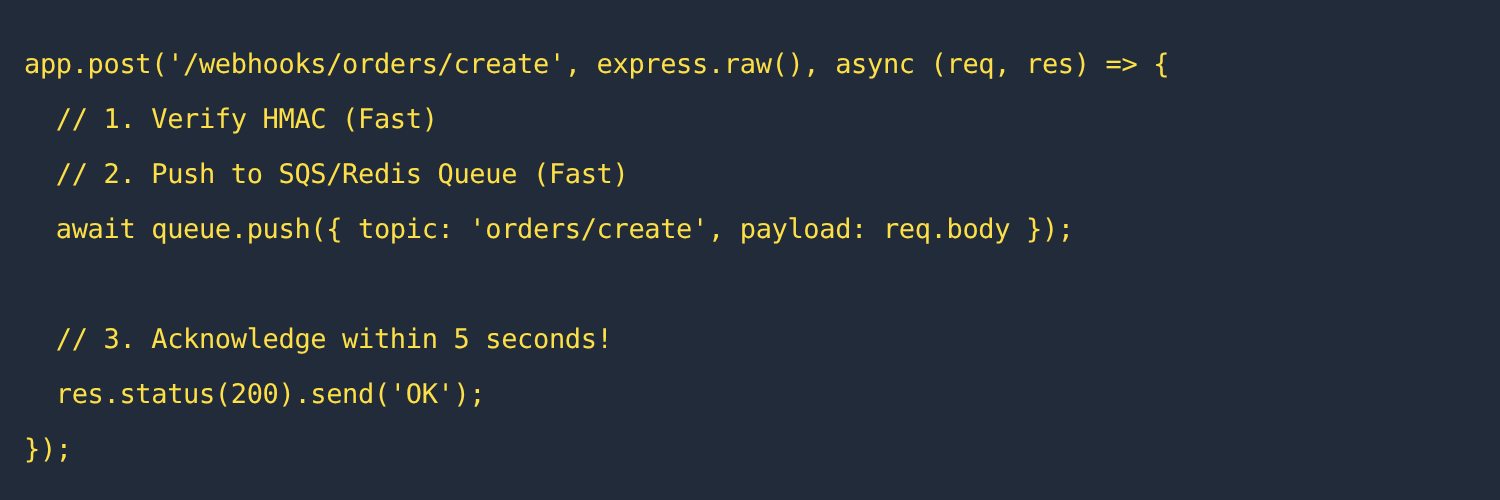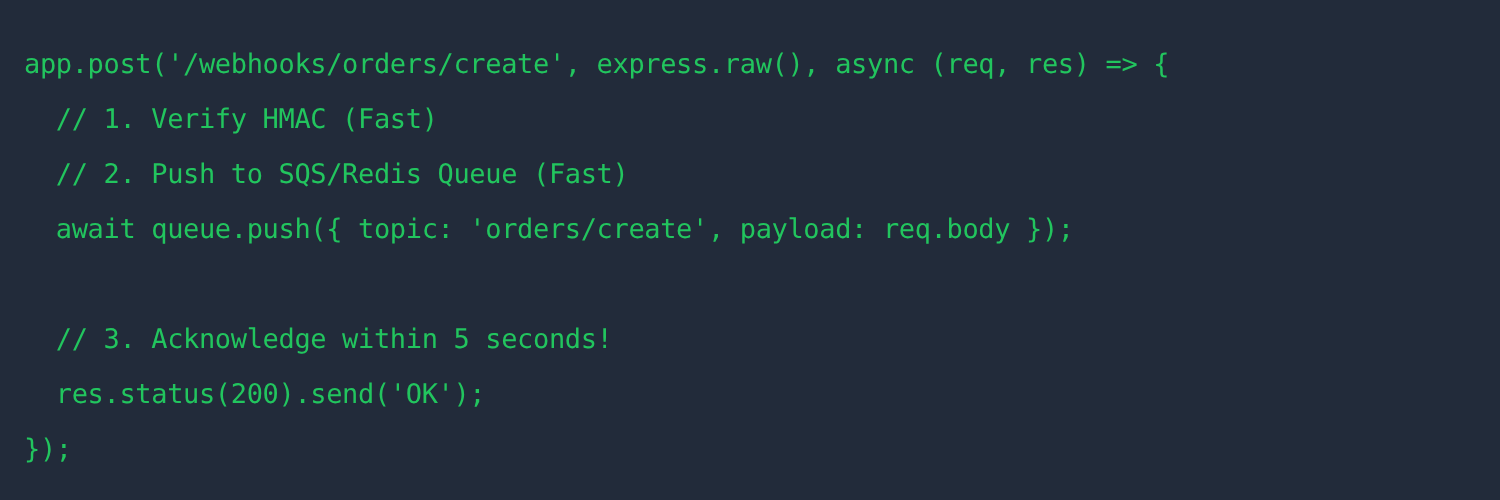--- a/index.html
+++ b/index.html
@@ -29,21 +29,21 @@
     color: #dfe3ea;
     white-space: pre;
     font-weight: 400;
     -webkit-font-smoothing: antialiased;
     text-rendering: geometricPrecision;
   }
   .code-line {
     display: block;
     height: 55px;
     white-space: pre;
-    color: #22c55e;
+    color: #fde047;
   }
   .code-line.blank {
     color: transparent;
   }
 </style>
 </head>
 <body>
 
 <div id="screenshot">
   <pre id="code-block"><code><span class="code-line">app.post('/webhooks/orders/create', express.raw(), async (req, res) =&gt; {</span><span class="code-line">  // 1. Verify HMAC (Fast)</span><span class="code-line">  // 2. Push to SQS/Redis Queue (Fast)</span><span class="code-line">  await queue.push({ topic: 'orders/create', payload: req.body });</span><span class="code-line blank"></span><span class="code-line">  // 3. Acknowledge within 5 seconds!</span><span class="code-line">  res.status(200).send('OK');</span><span class="code-line">});</span></code></pre>

